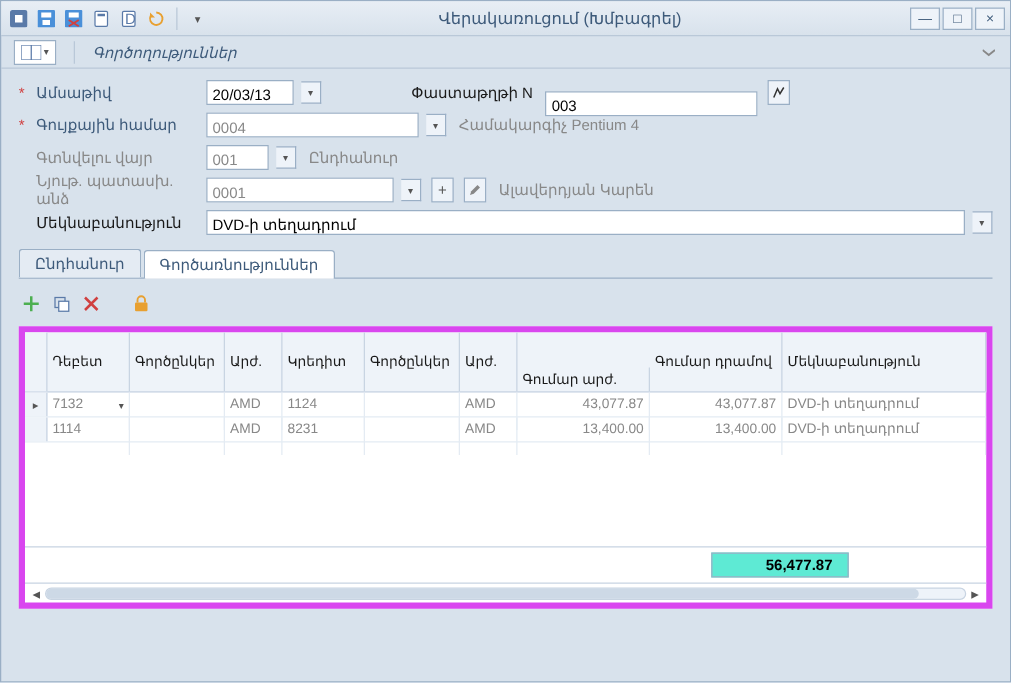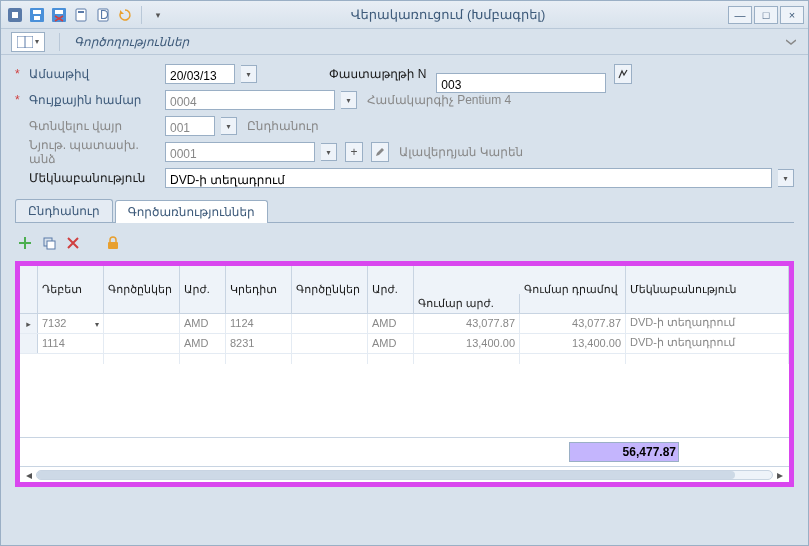--- a/index.html
+++ b/index.html
@@ -31,21 +31,21 @@
 .gt-btn { width: 20px; height: 20px; display: flex; align-items: center; justify-content: center; cursor: pointer; }
 .grid-wrap { border: 5px solid #d946ef; background: #fff; height: 226px; display: flex; flex-direction: column; }
 .grid-head { display: flex; background: #eef3f9; border-bottom: 1px solid #c8d4e2; }
 .gh { border-right: 1px solid #c8d4e2; padding: 3px 4px; color: #1a1a1a; display: flex; align-items: center; font-size: 11px; overflow: hidden; }
 .grid-body { flex: 1; overflow: hidden; }
 .grow { display: flex; border-bottom: 1px solid #e4ebf3; height: 20px; }
 .gc { border-right: 1px solid #e4ebf3; padding: 15px 4px; color: #888; display: flex; align-items: flex-end; font-size: 11px; overflow: hidden; }
 .gc.num { justify-content: flex-end; }
 .row-ind { width: 18px; border-right: 1px solid #c8d4e2; background: #eef3f9; display: flex; align-items: center; justify-content: center; font-size: 9px; color: #555; }
 .total-row { border-top: 1px solid #c8d4e2; display: flex; justify-content: flex-end; padding: 4px 110px 4px 0; }
-.total-box { border: 1px solid #9aafc5; background: #c4b5fd; padding: 2px 2px; width: 110px; text-align: right; font-weight: bold; }
+.total-box { border: 1px solid #9aafc5; background: #5eead4; padding: 2px 12px; width: 110px; text-align: right; font-weight: bold; }
 .hscroll { height: 16px; border-top: 1px solid #c8d4e2; display: flex; align-items: center; padding: 0 2px; }
 .hscroll-track { flex: 1; height: 10px; background: #eef3f9; border: 1px solid #c8d4e2; border-radius: 5px; position: relative; }
 .hscroll-thumb { position: absolute; left: 0; top: 0; width: 95%; height: 100%; background: #cdd9e6; border-radius: 5px; }
 .statusbar { height: 28px; border-top: 1px solid #b9c8d8; display: flex; align-items: center; justify-content: flex-end; padding: 0 40px; color: #1a1a1a; }
 .sep { width: 1px; height: 18px; background: #b9c8d8; margin: 0 4px; }
 .chev { display: flex; align-items: center; justify-content: center; width: 14px; color: #555; cursor: pointer; }
 svg { display: block; }
 </style>
 </head>
 <body>

